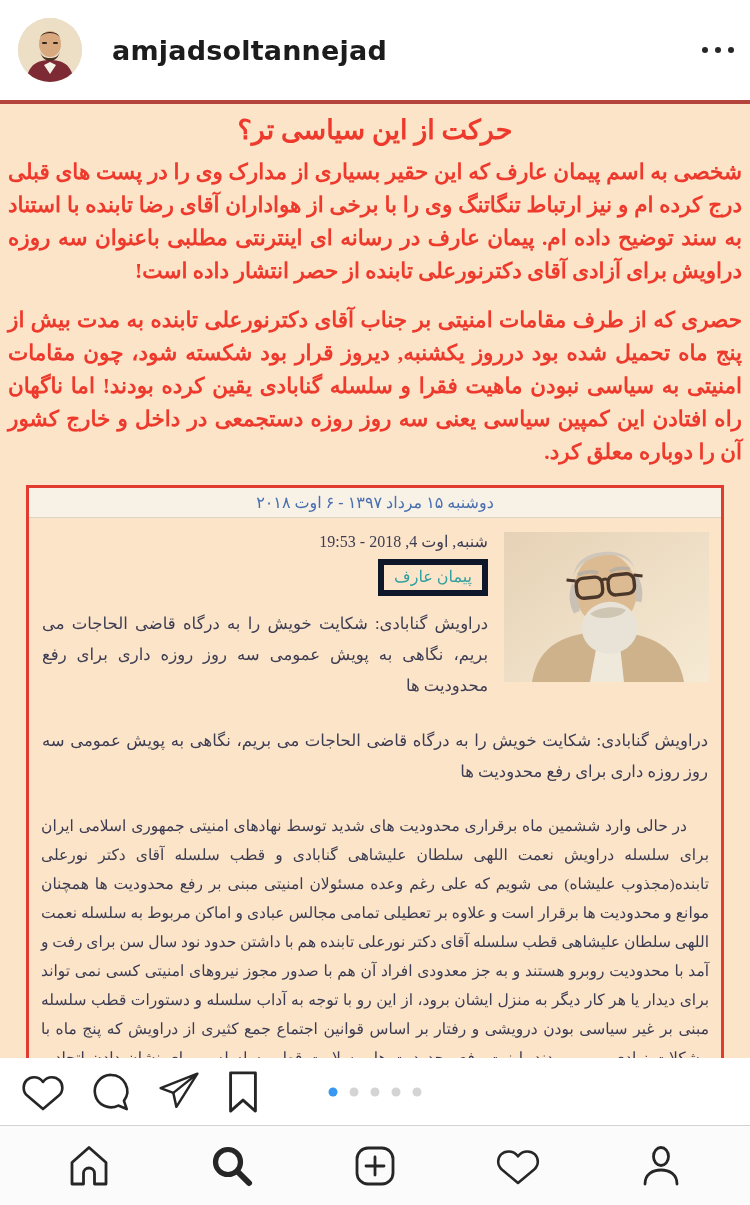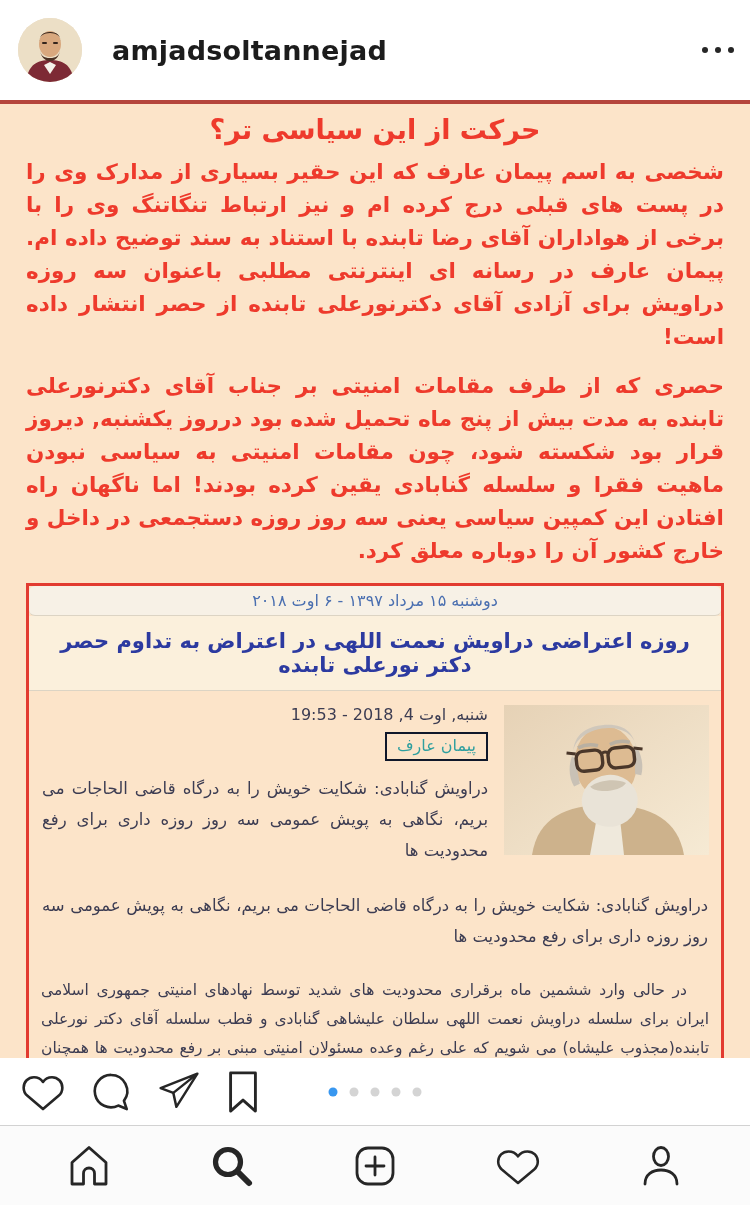--- a/index.html
+++ b/index.html
@@ -16,31 +16,31 @@
   .avatar svg { display:block; width:100%; height:100%; }
   .username { margin-right:auto; margin-left:10px; padding-left:10px; padding-right:0; font-size:27px; font-weight:700; color:#1c1c1c; letter-spacing:.2px; margin-inline-start:20px; }
   .more-dots { display:flex; gap:7px; align-items:center; cursor:pointer; padding:6px; }
   .more-dots i { width:6px; height:6px; border-radius:50%; background:#262626; display:block; }
 
   
   .post-image {
     height:958px; background:#fce4c9; border-top:4px solid #b5453c;
     padding:6px 8px 0; overflow:hidden;
   }
-  .fa { direction:rtl; }
+  .fa { direction:rtl;font-family:Liberation Serif, serif; }
   .img-title { color:#ee3a2c; font-size:27px; font-weight:bold; text-align:center; margin:4px 0 10px; }
-  .red-para { color:#ee3a2c; font-size:21.5px; font-weight:bold; line-height:33px; text-align:justify; margin:0 18px 16px; }
+  .red-para { color:#ee3a2c; font-size:21.5px; font-weight:bold; line-height:33px; text-align:justify; margin:0 0 16px; }
 
   .inner-box { border:3px solid #e23b30; margin:2px 18px 0; background:#fce4c9; }
-  .date-strip { background:#f7f1e6; color:#4a6fb0; font-size:16px; text-align:center; padding:5px 4px; border-bottom:1px solid #dcd4c4;border-radius:6px; }
+  .date-strip { background:#f7f1e6; color:#4a6fb0; font-size:16px; text-align:center; padding:5px 4px; border-bottom:1px solid #dcd4c4; }
   .headline   { background:#fbf0dc; color:#2c3aa0; font-size:21px; font-weight:bold; text-align:center; padding:13px 28px; border-bottom:1px solid #dcd4c4; }
   .article    { padding:10px 12px 12px; }
   .portrait   { float:right; width:205px; height:150px; margin:4px 0 10px 16px; display:block; }
   .art-datetime { color:#3c3c52; font-size:16px; margin:4px 0 8px; }
-  .author-box { display:inline-block; border:2px solid #0f172a; padding:2px 10px 4px; margin:0 0 12px; }
+  .author-box { display:inline-block; border:6px solid #0f172a; padding:2px 10px 4px; margin:0 0 12px; }
   .author-box span { color:#2f9f9f; font-size:16px; }
   .lead  { color:#3c3c52; font-size:16.5px; line-height:31px; text-align:justify; margin:0 1px 24px; }
   .body-text { color:#3c3c52; font-size:15.5px; line-height:29px; text-align:justify; text-indent:22px; margin:0; }
 
   
   .action-bar { position:relative; height:67px; display:flex; align-items:center; padding:0 22px; background:#fff; }
   .action-bar .aicon { margin-left:0; margin-right:26px; cursor:pointer; display:flex; align-items:center; }
   .action-bar .aicon:first-child { margin-right:26px; }
   .action-bar svg { display:block; color:#262626; }
   .bookmark { margin-left:auto; margin-right:0 !important; }
@@ -79,21 +79,20 @@
       </div>
   </header>
 
   <div class="post-image">
     <h1 class="img-title fa">حرکت از این سیاسی تر؟</h1>
     <p class="red-para fa">شخصی به اسم پیمان عارف که این حقیر بسیاری از مدارک وی را در پست های قبلی درج کرده ام و نیز ارتباط تنگاتنگ وی را با برخی از هواداران آقای رضا تابنده با استناد به سند توضیح داده ام. پیمان عارف در رسانه ای اینترنتی مطلبی باعنوان سه روزه دراویش برای آزادی آقای دکترنورعلی تابنده از حصر انتشار داده است!</p>
     <p class="red-para fa">حصری که از طرف مقامات امنیتی بر جناب آقای دکترنورعلی تابنده به مدت بیش از پنج ماه تحمیل شده بود درروز یکشنبه, دیروز قرار بود شکسته شود، چون مقامات امنیتی به سیاسی نبودن ماهیت فقرا و سلسله گنابادی یقین کرده بودند!  اما ناگهان راه افتادن این کمپین سیاسی یعنی سه روز روزه دستجمعی در داخل و خارج کشور آن را دوباره معلق کرد.</p>
 
     <div class="inner-box">
       <div class="date-strip fa">دوشنبه ۱۵ مرداد ۱۳۹۷ - ۶ اوت ۲۰۱۸</div>
-      <div class="headline fa">روزه اعتراضی دراویش نعمت اللهی در اعتراض به تداوم حصر دکتر نورعلی تابنده</div>
       <div class="article fa">
         <svg class="portrait" viewBox="0 0 205 150">
           <defs>
             <linearGradient id="pbg" x1="0" y1="0" x2="1" y2="1">
               <stop offset="0" stop-color="#e6d2b6"></stop>
                 <stop offset="1" stop-color="#f6ead4"></stop>
             </linearGradient>
           </defs>
           <rect width="205" height="150" fill="url(#pbg)"></rect>
           <path d="M28 150 C34 112 62 101 102 99 C150 101 174 116 180 150 Z" fill="#cdb28c"></path>

